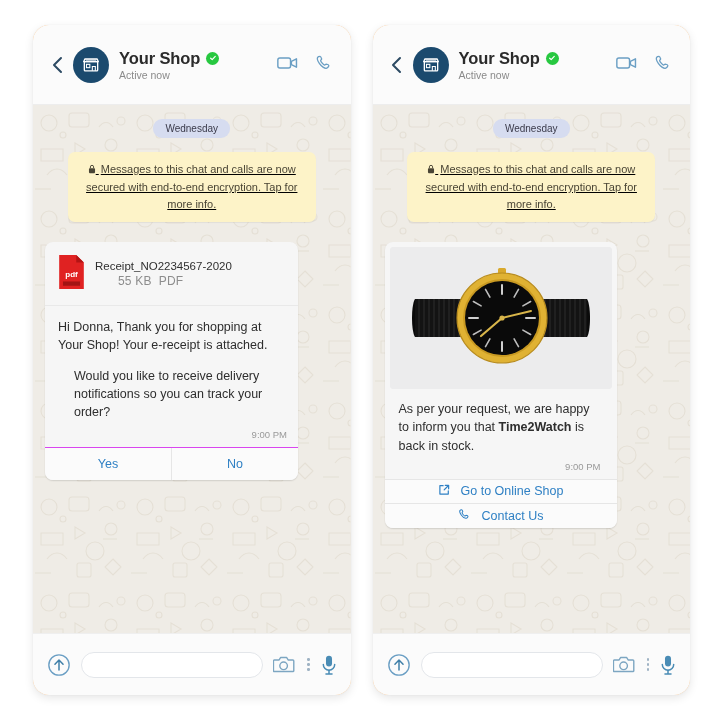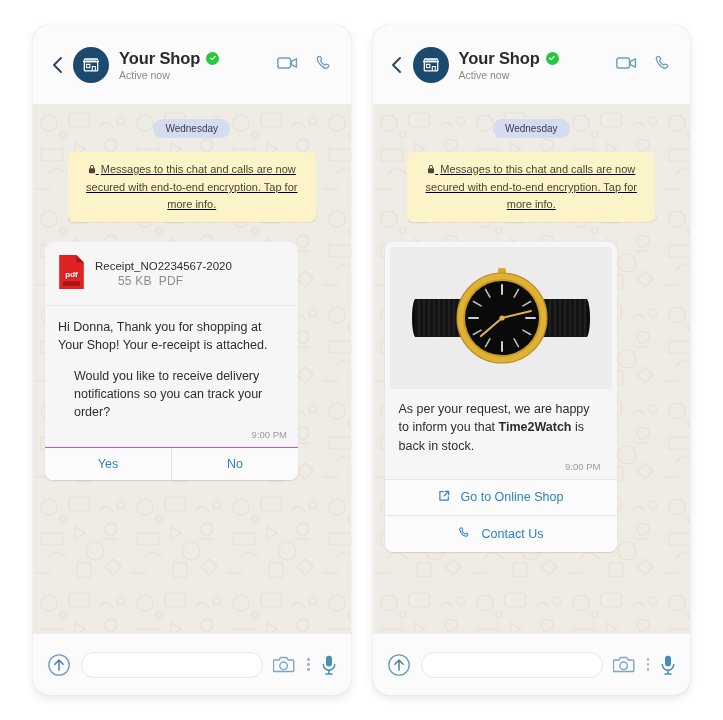--- a/index.html
+++ b/index.html
@@ -182,21 +182,21 @@
     padding: 9px 4px;
     font-size: 12.5px;
     color: #2f80c4;
     background: #fbfbfb;
     display: flex; align-items: center; justify-content: center; gap: 6px;
   }
   .action-split .action-btn + .action-btn { border-left: 1px solid #e6e6e6; }
   .action-full {
     border-top: 1px solid #e6e6e6;
     text-align: center;
-    padding: 10px 4px;
+    padding: 4px 4px;
     font-size: 12.5px;
     color: #2f80c4;
     background: #fbfbfb;
     display: flex; align-items: center; justify-content: center; gap: 11px;
   }
 
   
   .img-bubble {
     background: #f6f6f6;
     border-radius: 8px;

